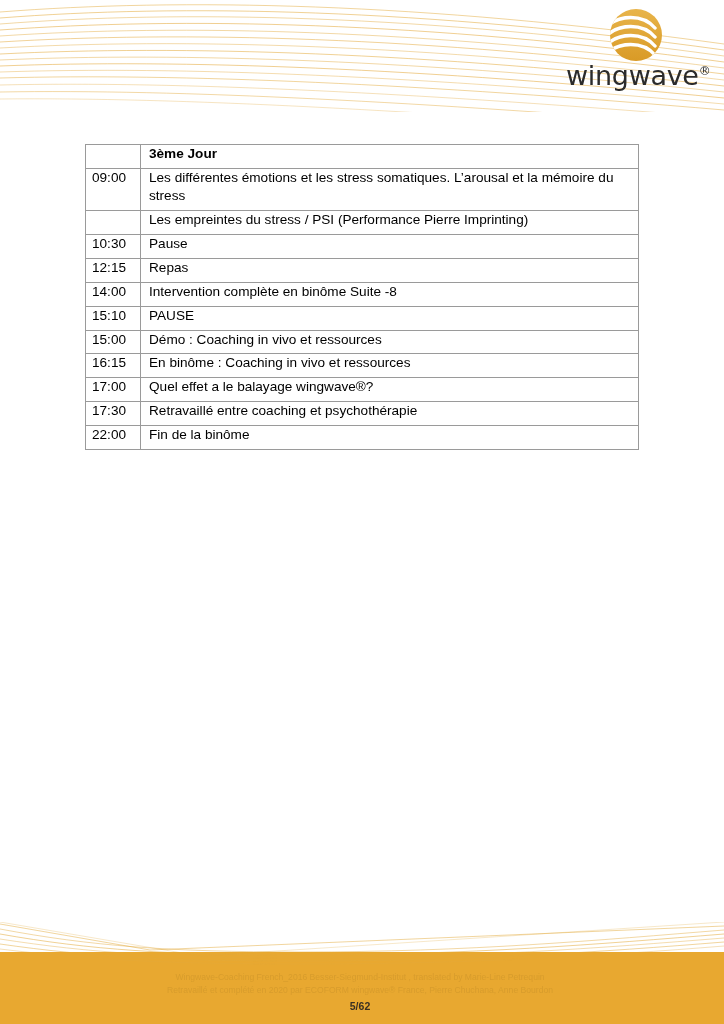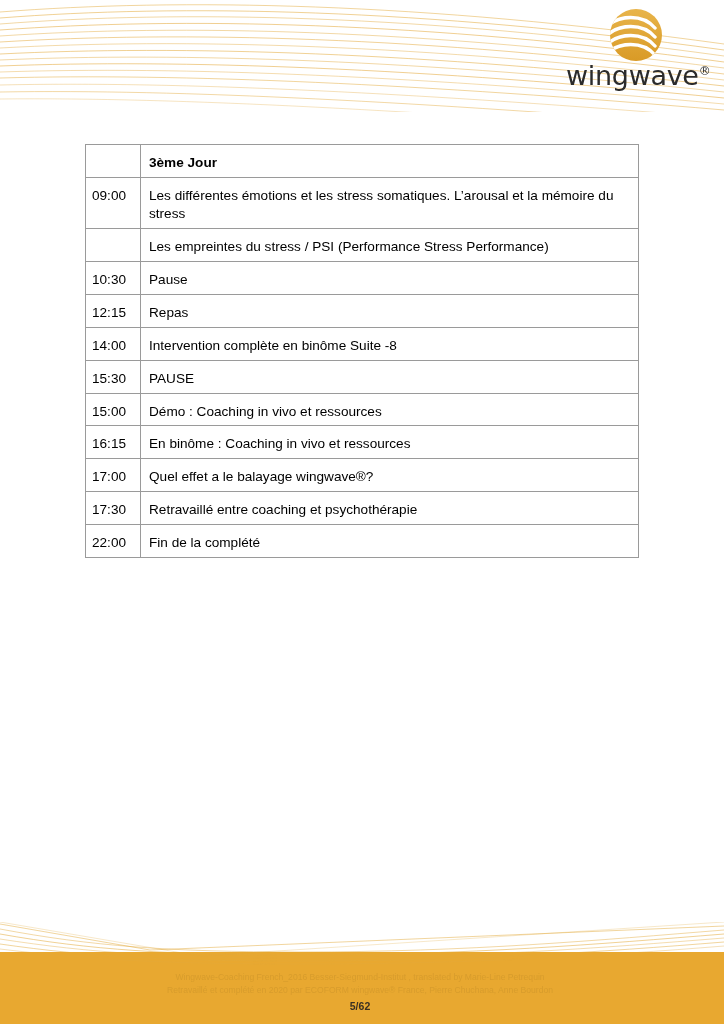--- a/index.html
+++ b/index.html
@@ -77,21 +77,21 @@
     width: 553px;
   }
   table#schedule {
     border-collapse: collapse;
     width: 553px;
     table-layout: fixed;
   }
   table#schedule td,
   table#schedule th {
     border: 1px solid #9a9a9a;
-    padding: 9px 8px 5px 8px;
+    padding: 0 8px 5px 8px;
     font-size: 13.6px;
     line-height: 1.32;
     color: #000000;
     vertical-align: top;
     text-align: left;
     font-weight: 400;
     background: #ffffff;
   }
   table#schedule col.c-time { width: 55px; }
   table#schedule col.c-act  { width: 498px; }
@@ -209,57 +209,57 @@
           <th class="day-head">3ème Jour</th>
         </tr>
       </thead>
       <tbody id="schedule-body">
       <tr>
             <td class="time">09:00</td>
             <td>Les différentes émotions et les stress somatiques. L’arousal et la mémoire du stress</td>
           </tr>
           <tr>
             <td class="time"></td>
-            <td>Les empreintes du stress / PSI (Performance Stress Performance)</td>
+            <td>Les empreintes du stress / PSI (Performance Pierre Imprinting)</td>
           </tr>
           <tr class="hl">
             <td class="time">10:30</td>
             <td>Pause</td>
           </tr>
           <tr class="hl">
             <td class="time">12:15</td>
             <td>Repas</td>
           </tr>
           <tr>
             <td class="time">14:00</td>
             <td>Intervention complète en binôme Suite -8</td>
           </tr>
           <tr class="hl">
-            <td class="time">15:30</td>
+            <td class="time">15:10</td>
             <td>PAUSE</td>
           </tr>
           <tr>
             <td class="time">15:00</td>
             <td>Démo : Coaching in vivo et ressources</td>
           </tr>
           <tr>
             <td class="time">16:15</td>
             <td>En binôme : Coaching in vivo et ressources</td>
           </tr>
           <tr>
             <td class="time">17:00</td>
             <td>Quel effet a le balayage wingwave®?</td>
           </tr>
           <tr>
             <td class="time">17:30</td>
             <td>Retravaillé entre coaching et psychothérapie</td>
           </tr>
           <tr>
             <td class="time">22:00</td>
-            <td>Fin de la complété</td>
+            <td>Fin de la binôme</td>
           </tr>
         </tbody>
     </table>
   </div>
 
   <div id="footer-band"></div>
   <svg id="footer-waves" viewBox="0 0 724 62" preserveAspectRatio="none" aria-hidden="true">
     <g fill="none" stroke="#e3a93a" stroke-width="0.9">
       <path d="M0 2 L 150 28 L 724 4" opacity="0.55"></path>
       <path d="M0 7 C 90 24, 170 30, 300 30 C 470 30, 600 18, 724 8" opacity="0.5"></path>

